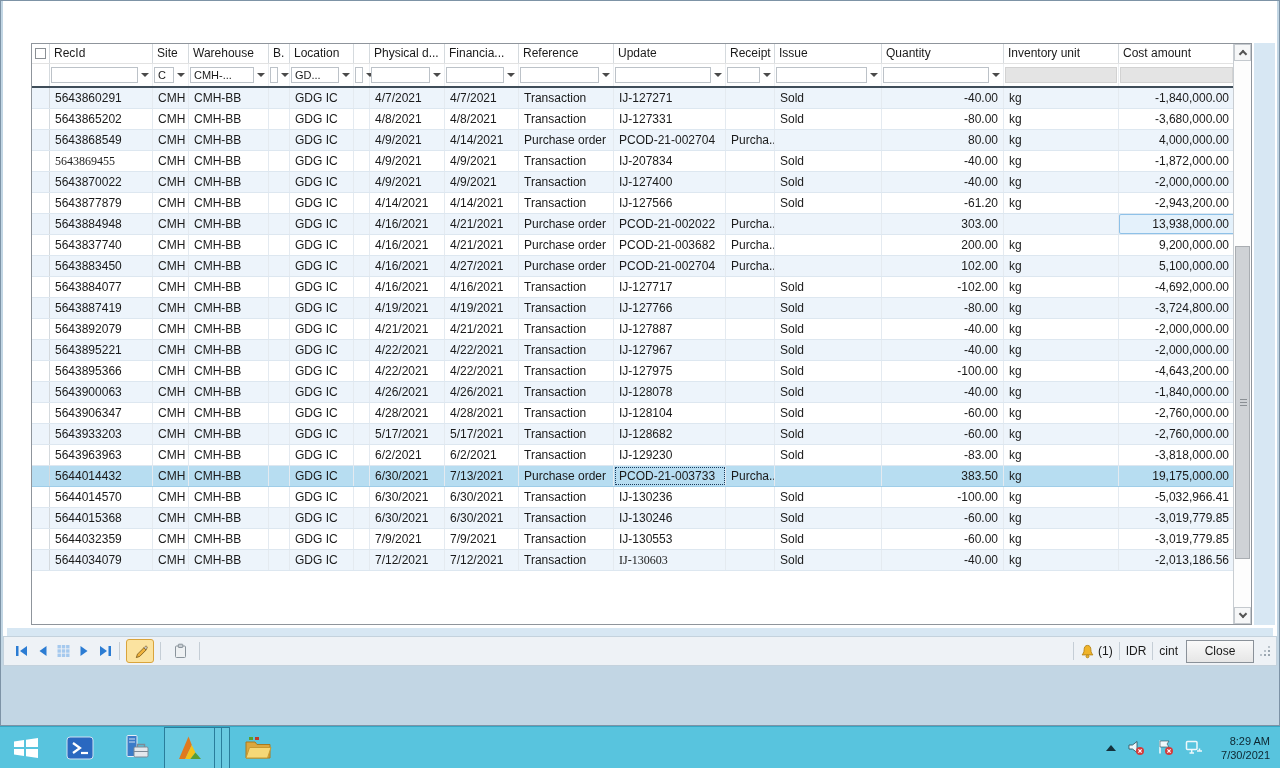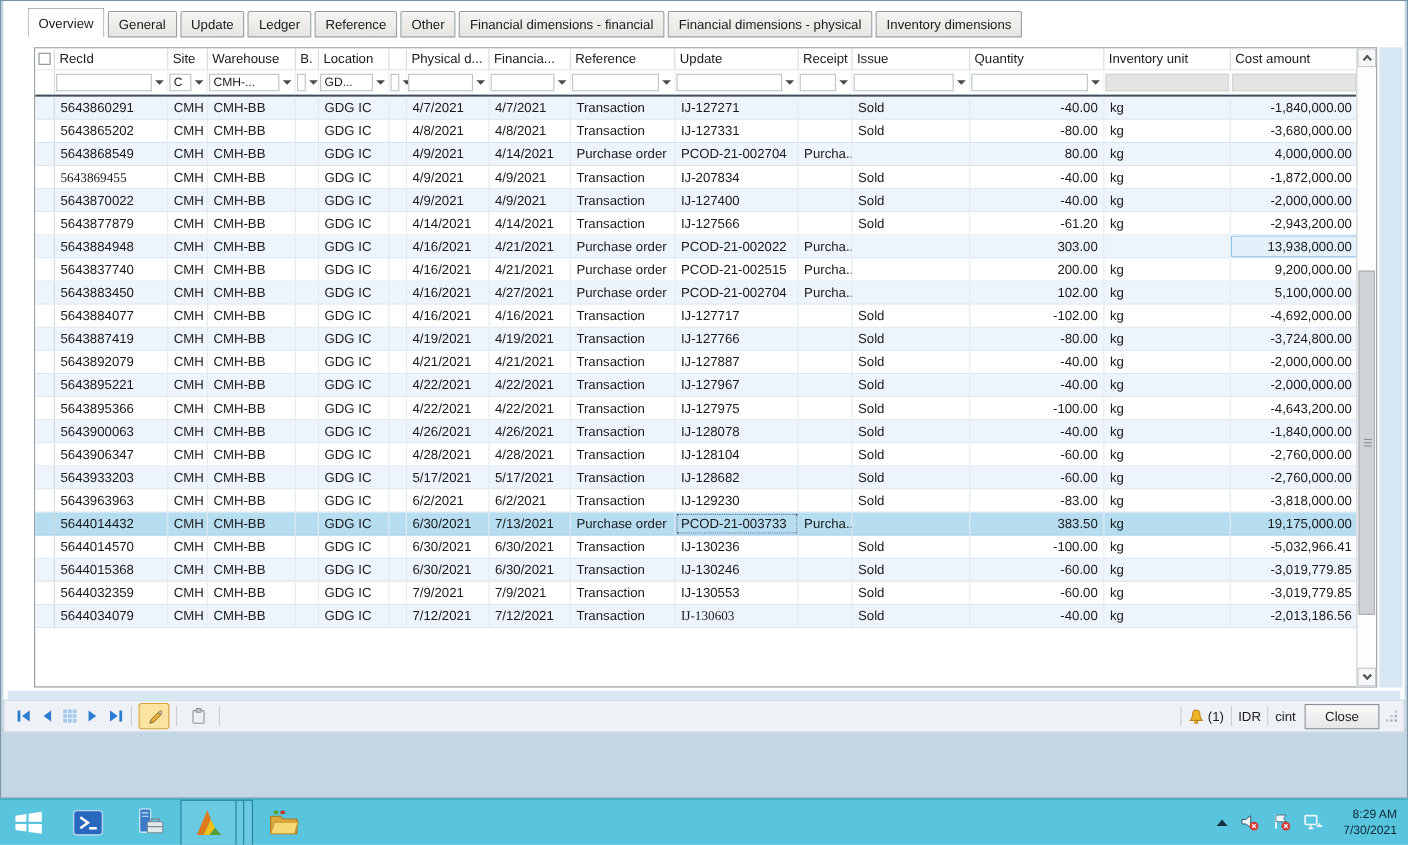--- a/index.html
+++ b/index.html
@@ -113,21 +113,20 @@
 </head>
 <body>
 
 <div class="screen">
 
   <div class="window">
 
 
 
     <div class="content">
-      <div class="tabstrip"><div class="tab active">Overview</div><div class="tab">General</div><div class="tab">Update</div><div class="tab">Ledger</div><div class="tab">Reference</div><div class="tab">Other</div><div class="tab">Financial dimensions - financial</div><div class="tab">Financial dimensions - physical</div><div class="tab">Inventory dimensions</div></div>
 
       <div class="grid">
         <div class="grid-inner">
           <div class="g-header">
               <div class="g-checkcell">
                 <div class="g-checkbox"></div>
               </div>
               <div class="g-hcell" style="width: 103px;">RecId</div>
               <div class="g-hcell" style="width: 36px;">Site</div>
               <div class="g-hcell" style="width: 80px;">Warehouse</div>
@@ -337,21 +336,21 @@
                 <div class="g-checkcell"></div>
                 <div class="g-cell" style="width: 103px;">5643837740</div>
                 <div class="g-cell" style="width: 36px;">CMH</div>
                 <div class="g-cell" style="width: 80px;">CMH-BB</div>
                 <div class="g-cell" style="width: 21px;"></div>
                 <div class="g-cell" style="width: 64px;">GDG IC</div>
                 <div class="g-cell" style="width: 16px;"></div>
                 <div class="g-cell" style="width: 75px;">4/16/2021</div>
                 <div class="g-cell" style="width: 74px;">4/21/2021</div>
                 <div class="g-cell" style="width: 95px;">Purchase order</div>
-                <div class="g-cell" style="width: 112px;">PCOD-21-002515</div>
+                <div class="g-cell" style="width: 112px;">PCOD-21-003682</div>
                 <div class="g-cell" style="width: 49px;">Purcha...</div>
                 <div class="g-cell" style="width: 107px;"></div>
                 <div class="g-cell right" style="width: 122px;">200.00</div>
                 <div class="g-cell" style="width: 115px;">kg</div>
                 <div class="g-cell right" style="width: 116px;">9,200,000.00</div>
               </div>
               <div class="g-row odd">
                 <div class="g-checkcell"></div>
                 <div class="g-cell" style="width: 103px;">5643883450</div>
                 <div class="g-cell" style="width: 36px;">CMH</div>

